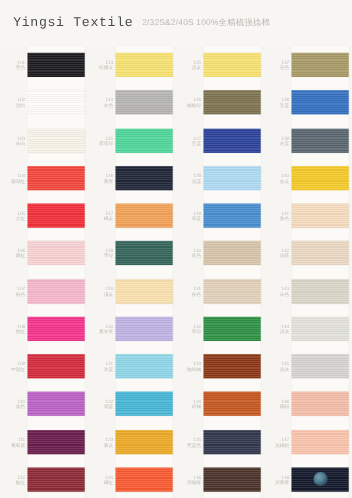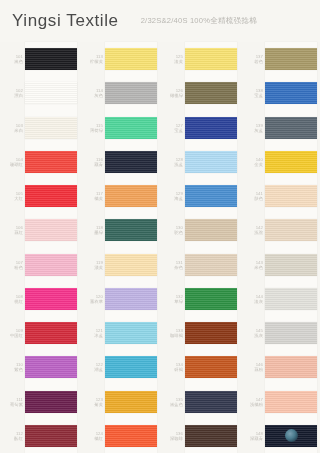--- a/index.html
+++ b/index.html
@@ -22,29 +22,29 @@
     position: absolute;
     left: 0; top: 0;
     width: 320px; height: 42px;
     display: flex;
     align-items: center;
     background: #f7f6f2;
   }
 
   .brand {
     margin-left: 12px;
-    font-family: Liberation Sans, sans-serif;
-    font-size: 17px;
+    font-family: Liberation Mono, monospace;
+    font-size: 12px;
     letter-spacing: 0.6px;
     color: #4a4a4a;
     white-space: nowrap;
   }
 
   .spec {
-    margin-left: 22px;
+    margin-left: 8px;
     font-size: 7.6px;
     letter-spacing: 0.2px;
     color: #b9b7b2;
     white-space: nowrap;
   }
 
   
   .board {
     position: absolute;
     left: 0; top: 42px;

